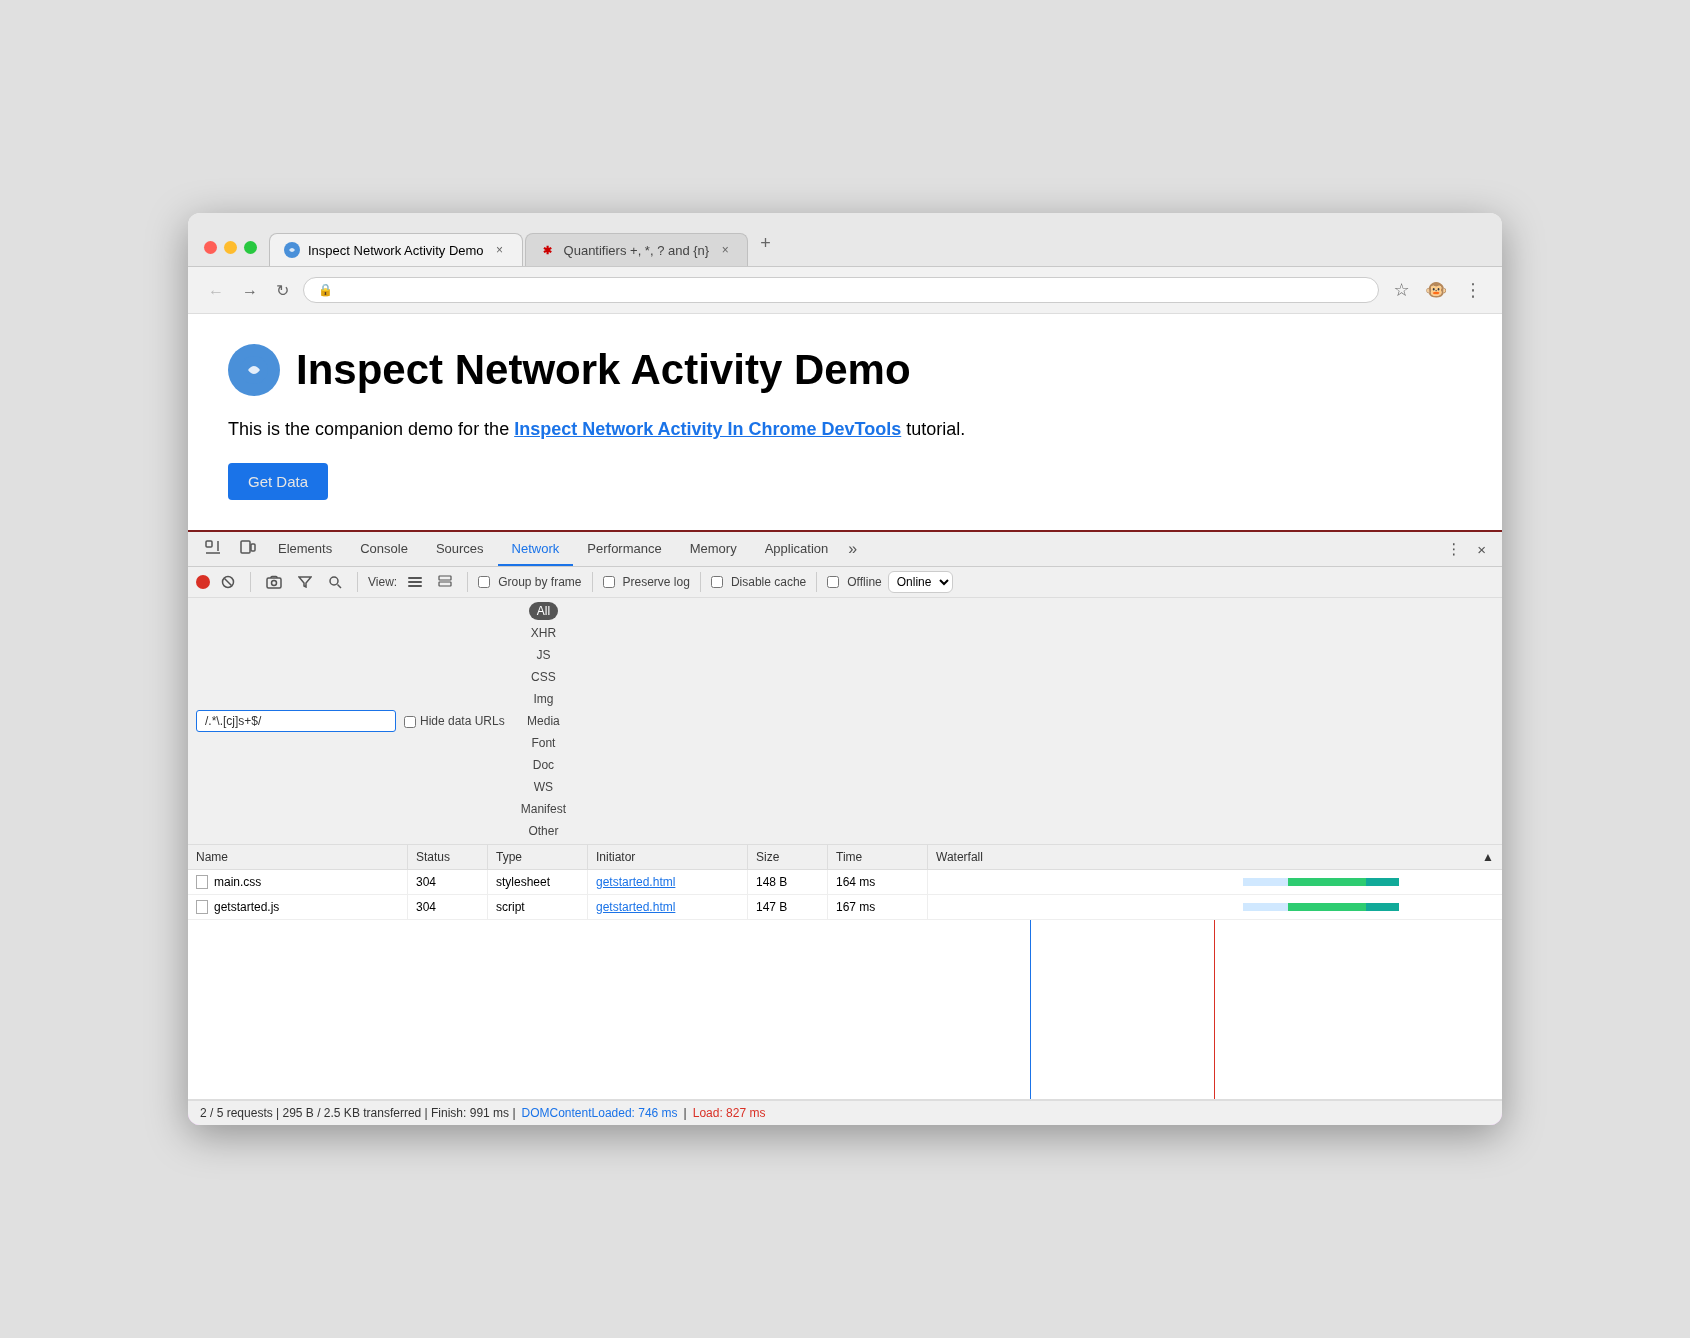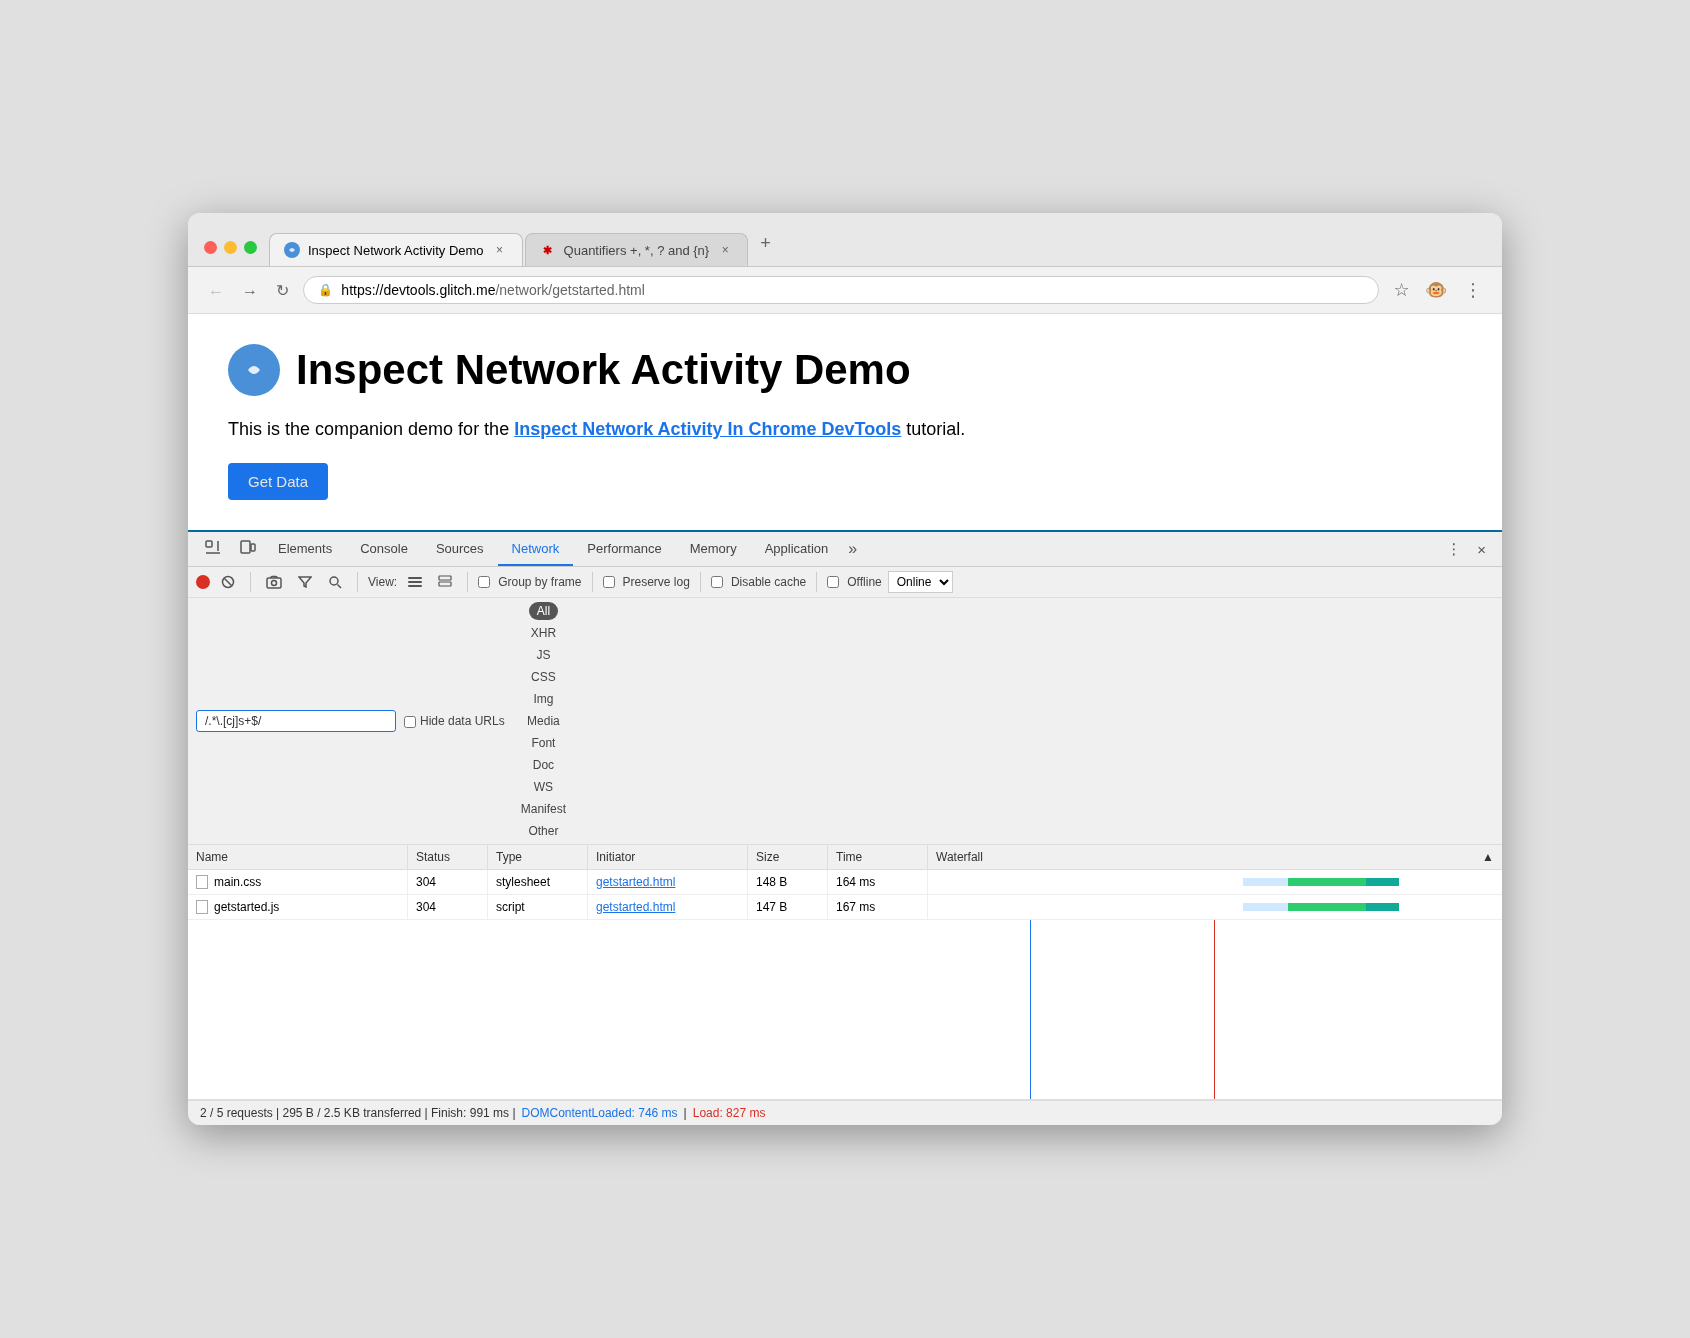--- a/index.html
+++ b/index.html
@@ -231,21 +231,21 @@
       padding: 10px 20px;
       border-radius: 4px;
       font-size: 15px;
       font-weight: 500;
       cursor: pointer;
     }
 
     
     .devtools {
       background: #f0abfc;
-      border-top: 2px solid #0369a1;
+      border-top: 2px solid #7f1d1d;
     }
 
     .devtools-tabs {
       display: flex;
       align-items: center;
       background: #eee;
       border-bottom: 1px solid #ccc;
       padding: 0 8px;
     }
 
@@ -326,21 +326,21 @@
     .nt-checkbox {
       width: 12px;
       height: 12px;
     }
 
     .nt-online-select {
       font-size: 12px;
       border: 1px solid #ccc;
       background: #fff;
       padding: 2px 4px;
-      border-radius: 0;
+      border-radius: 6px;
       cursor: pointer;
     }
 
     
     .filter-bar {
       display: flex;
       align-items: center;
       background: #f0f0f0;
       border-bottom: 1px solid #ddd;
       padding: 4px 8px;
@@ -576,23 +576,20 @@
       <div class="new-tab-btn">+</div>
     </div>
   </div>
 
   <div class="address-bar">
     <button class="nav-btn disabled">←</button>
     <button class="nav-btn">→</button>
     <button class="nav-btn">↻</button>
     <div class="url-bar">
       <span class="url-lock">🔒</span>
-      <span class="url-text">
-        <span class="url-domain">https://devtools.glitch.me</span><span class="url-path">/network/getstarted.html</span>
-      </span>
     </div>
     <div class="toolbar-right">
       <button class="toolbar-btn">☆</button>
       <button class="toolbar-btn">🐵</button>
       <button class="toolbar-btn">⋮</button>
     </div>
   </div>
 
   <div class="page-content">
     <div class="page-header">

